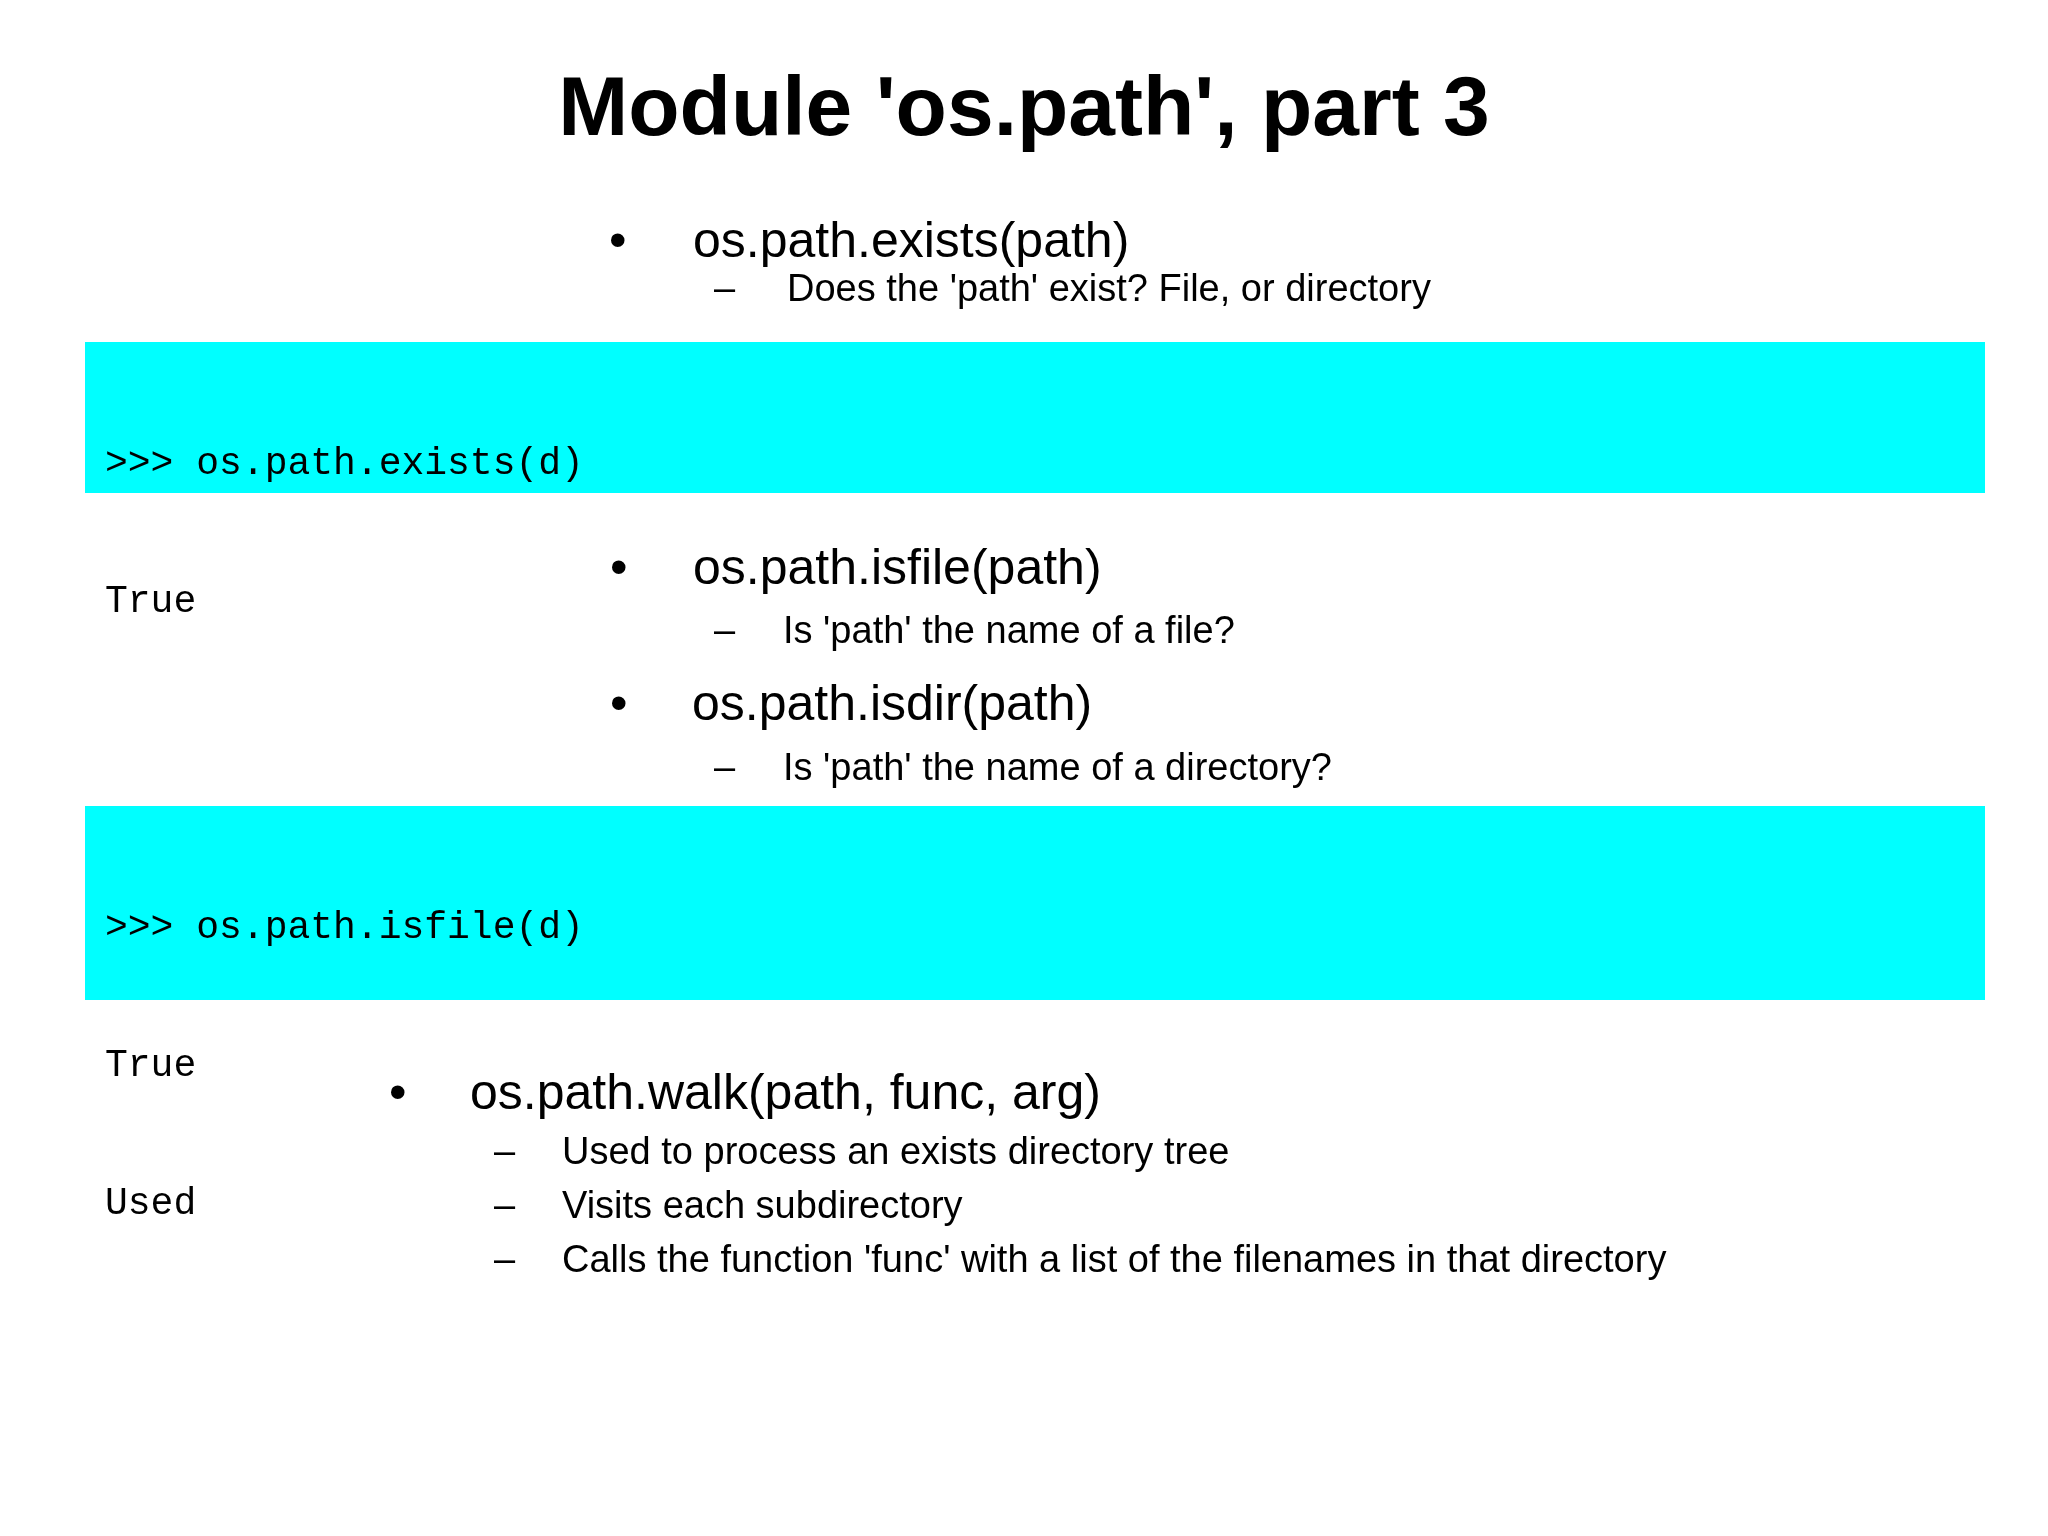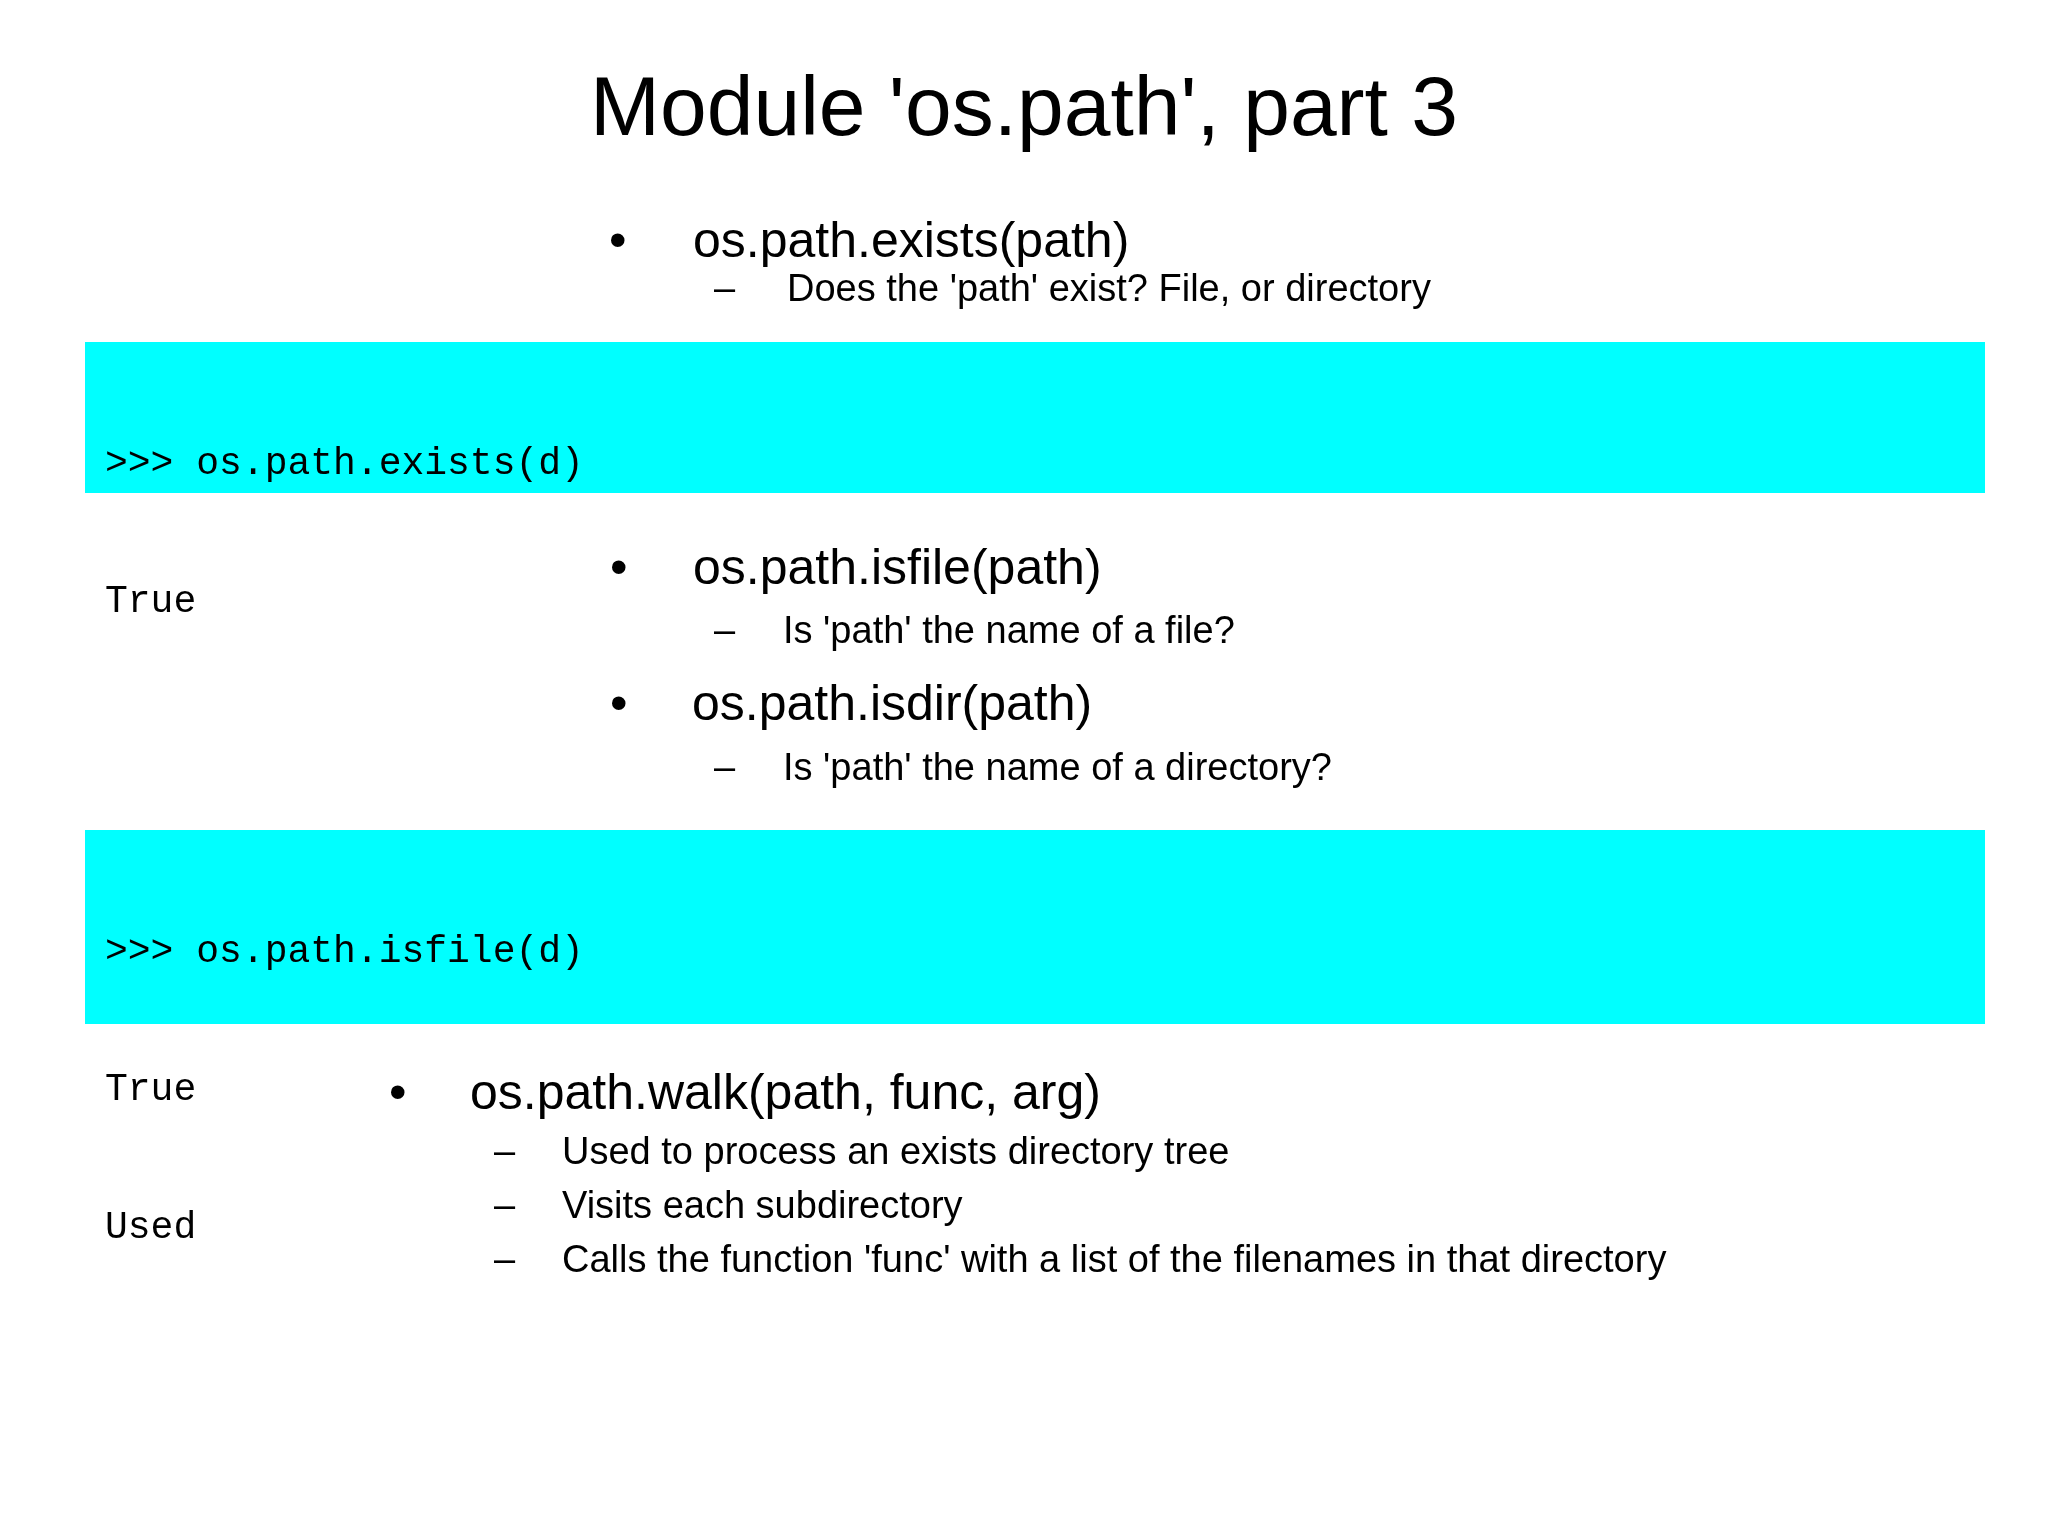--- a/index.html
+++ b/index.html
@@ -13,21 +13,21 @@
     color:#000000;
   }
   .title{
     position:absolute;
     top:60px;
     left:0;
     width:100%;
     margin:0;
     text-align:center;
     font-size:84px;
-    font-weight:400;
+    font-weight:700;
     line-height:1.1;
     white-space:nowrap;
   }
   .line{
     position:absolute;
     left:0;
     width:100%;
     white-space:nowrap;
     line-height:1.15;
   }
@@ -79,21 +79,21 @@
 
   <div class="line l1" style="top:675px">
     <span class="marker" style="left:610px">•</span>
     <span class="txt" style="left:692px">os.path.isdir(path)</span>
   </div>
   <div class="line l2" style="top:746px">
     <span class="marker" style="left:714px">–</span>
     <span class="txt" style="left:783px">Is 'path' the name of a directory?</span>
   </div>
 
-  <div class="codeblock" style="top: 806px; height: 194px; background-color: rgb(0, 255, 255); margin-top: 24px;">
+  <div class="codeblock" style="top: 806px; height: 194px; background-color: rgb(0, 255, 255);">
     <span class="codeline">&gt;&gt;&gt; os.path.isfile(d)</span>
     <span class="codeline">True</span>
     <span class="codeline">Used</span>
   </div>
 
   <div class="line l1" style="top:1064px">
     <span class="marker" style="left:389px">•</span>
     <span class="txt" style="left:470px">os.path.walk(path, func, arg)</span>
   </div>
   <div class="line l2" style="top:1130px">

